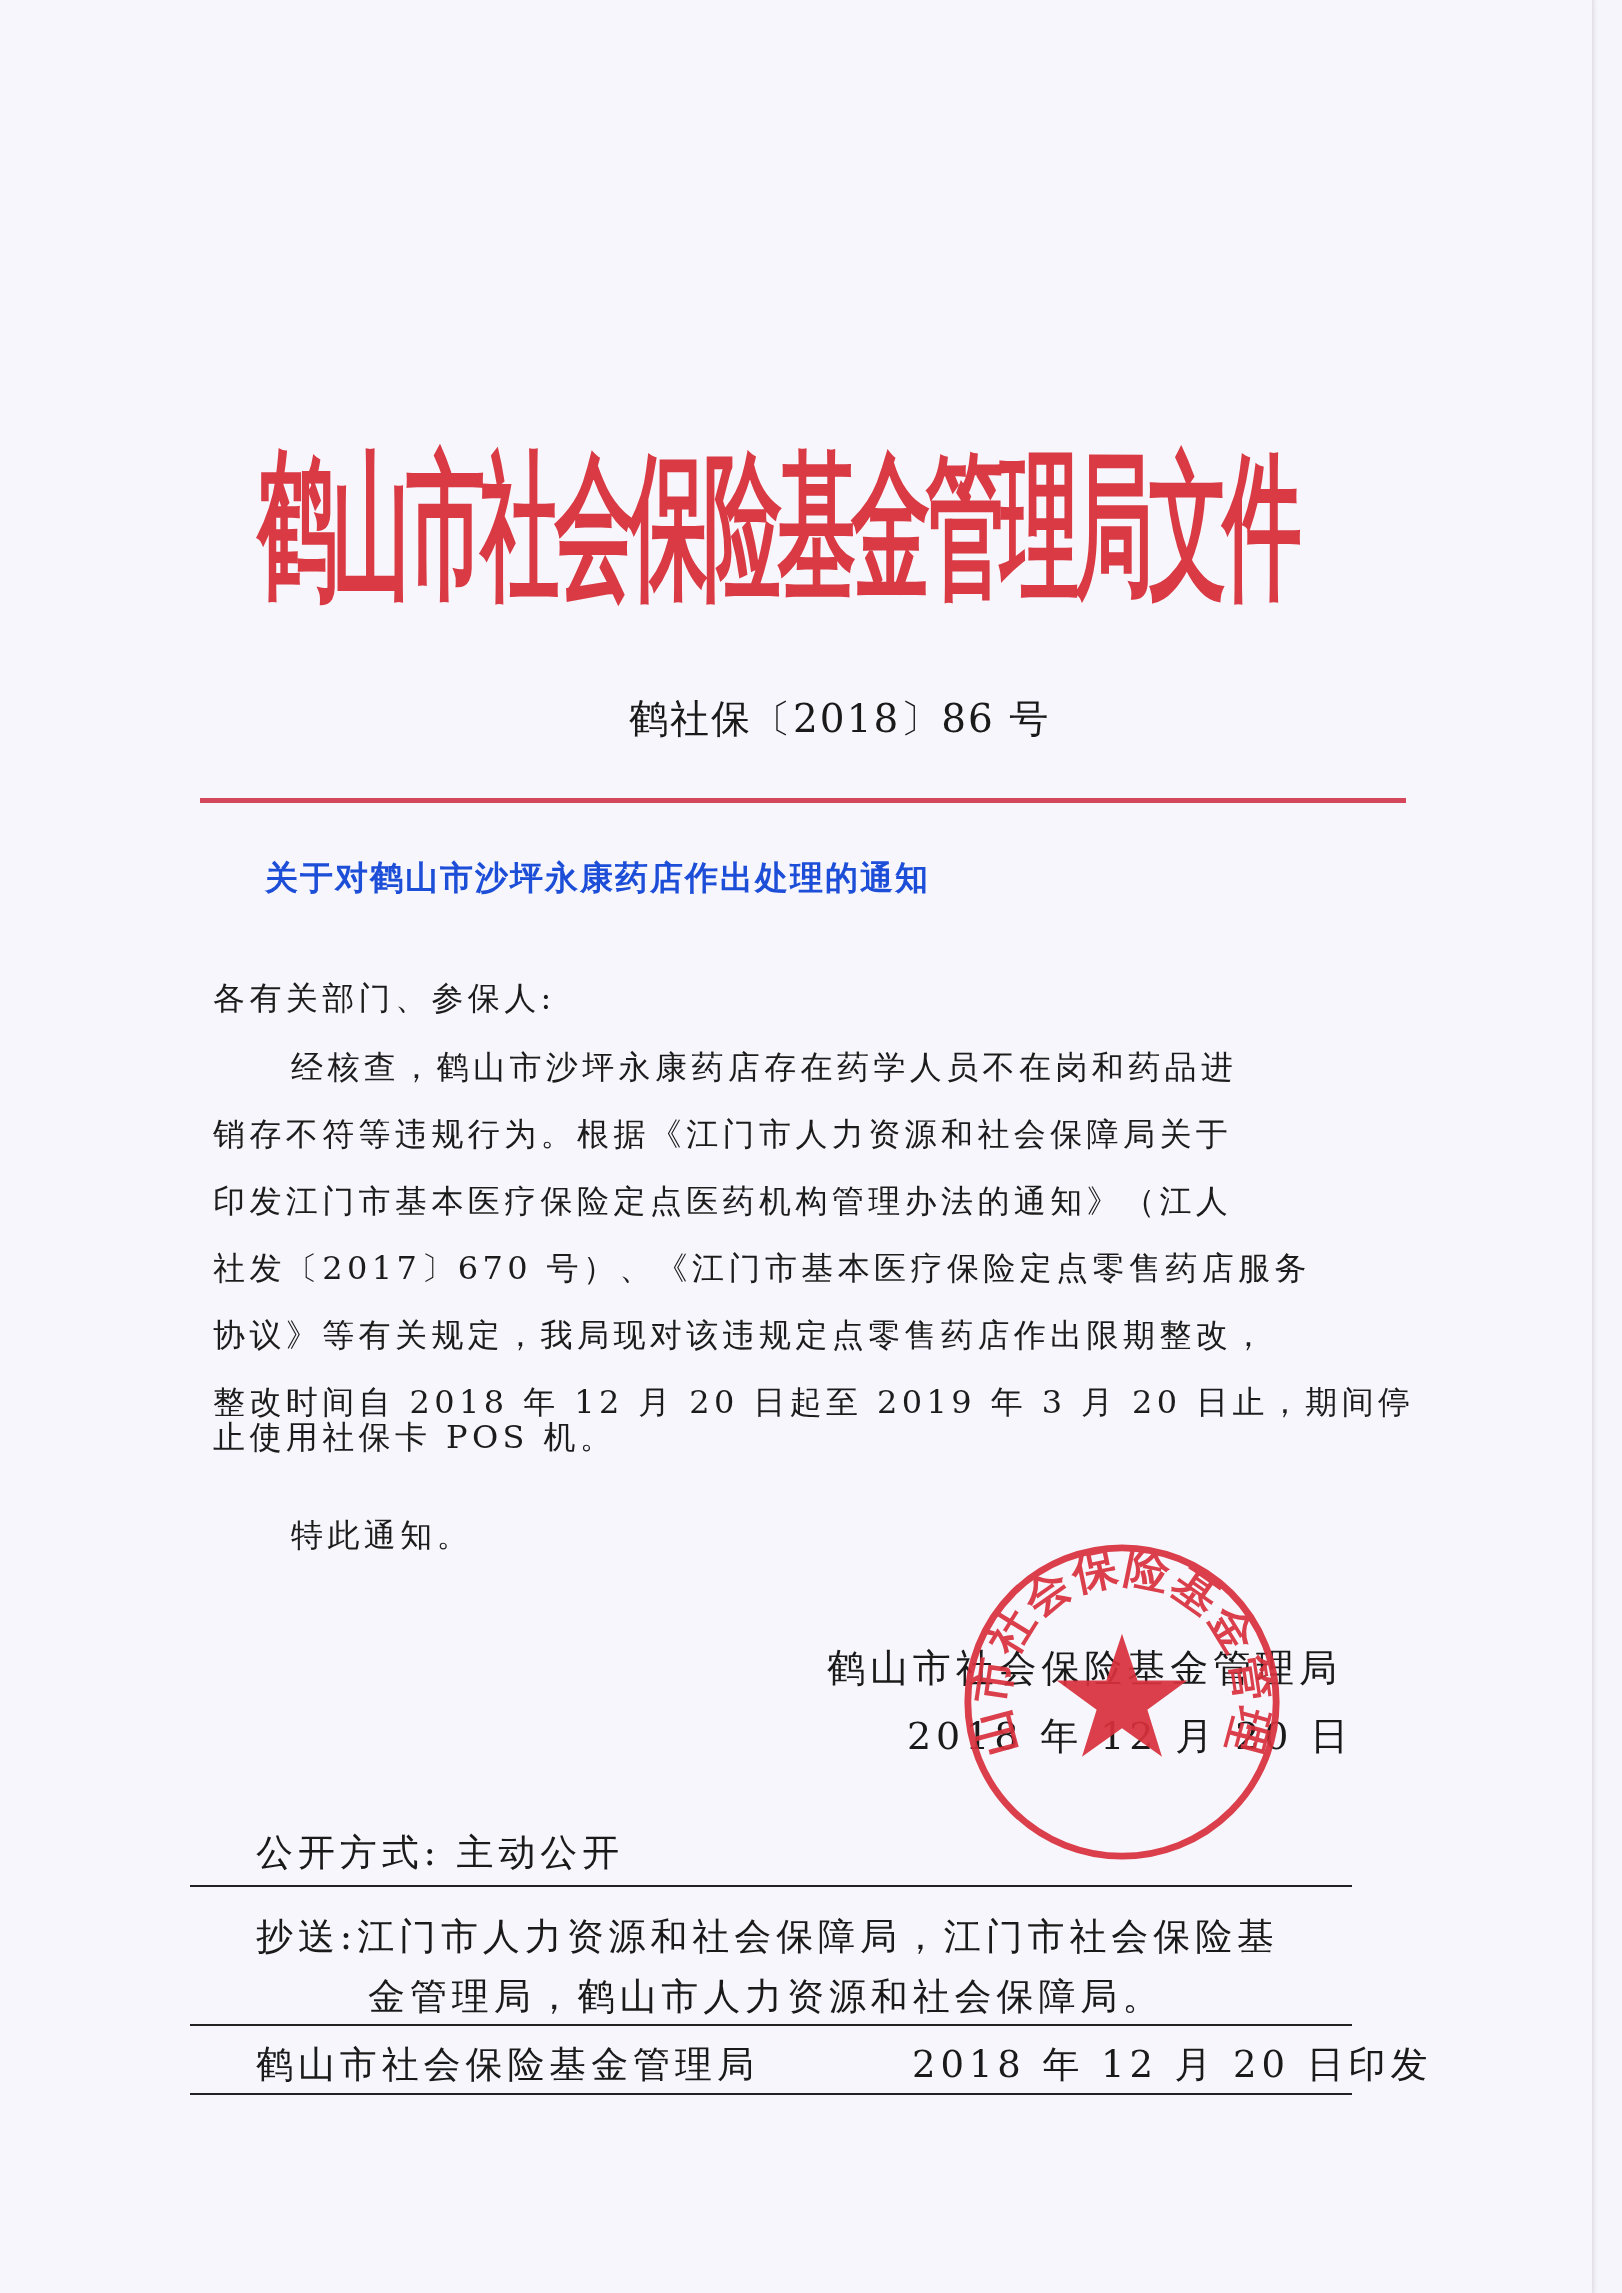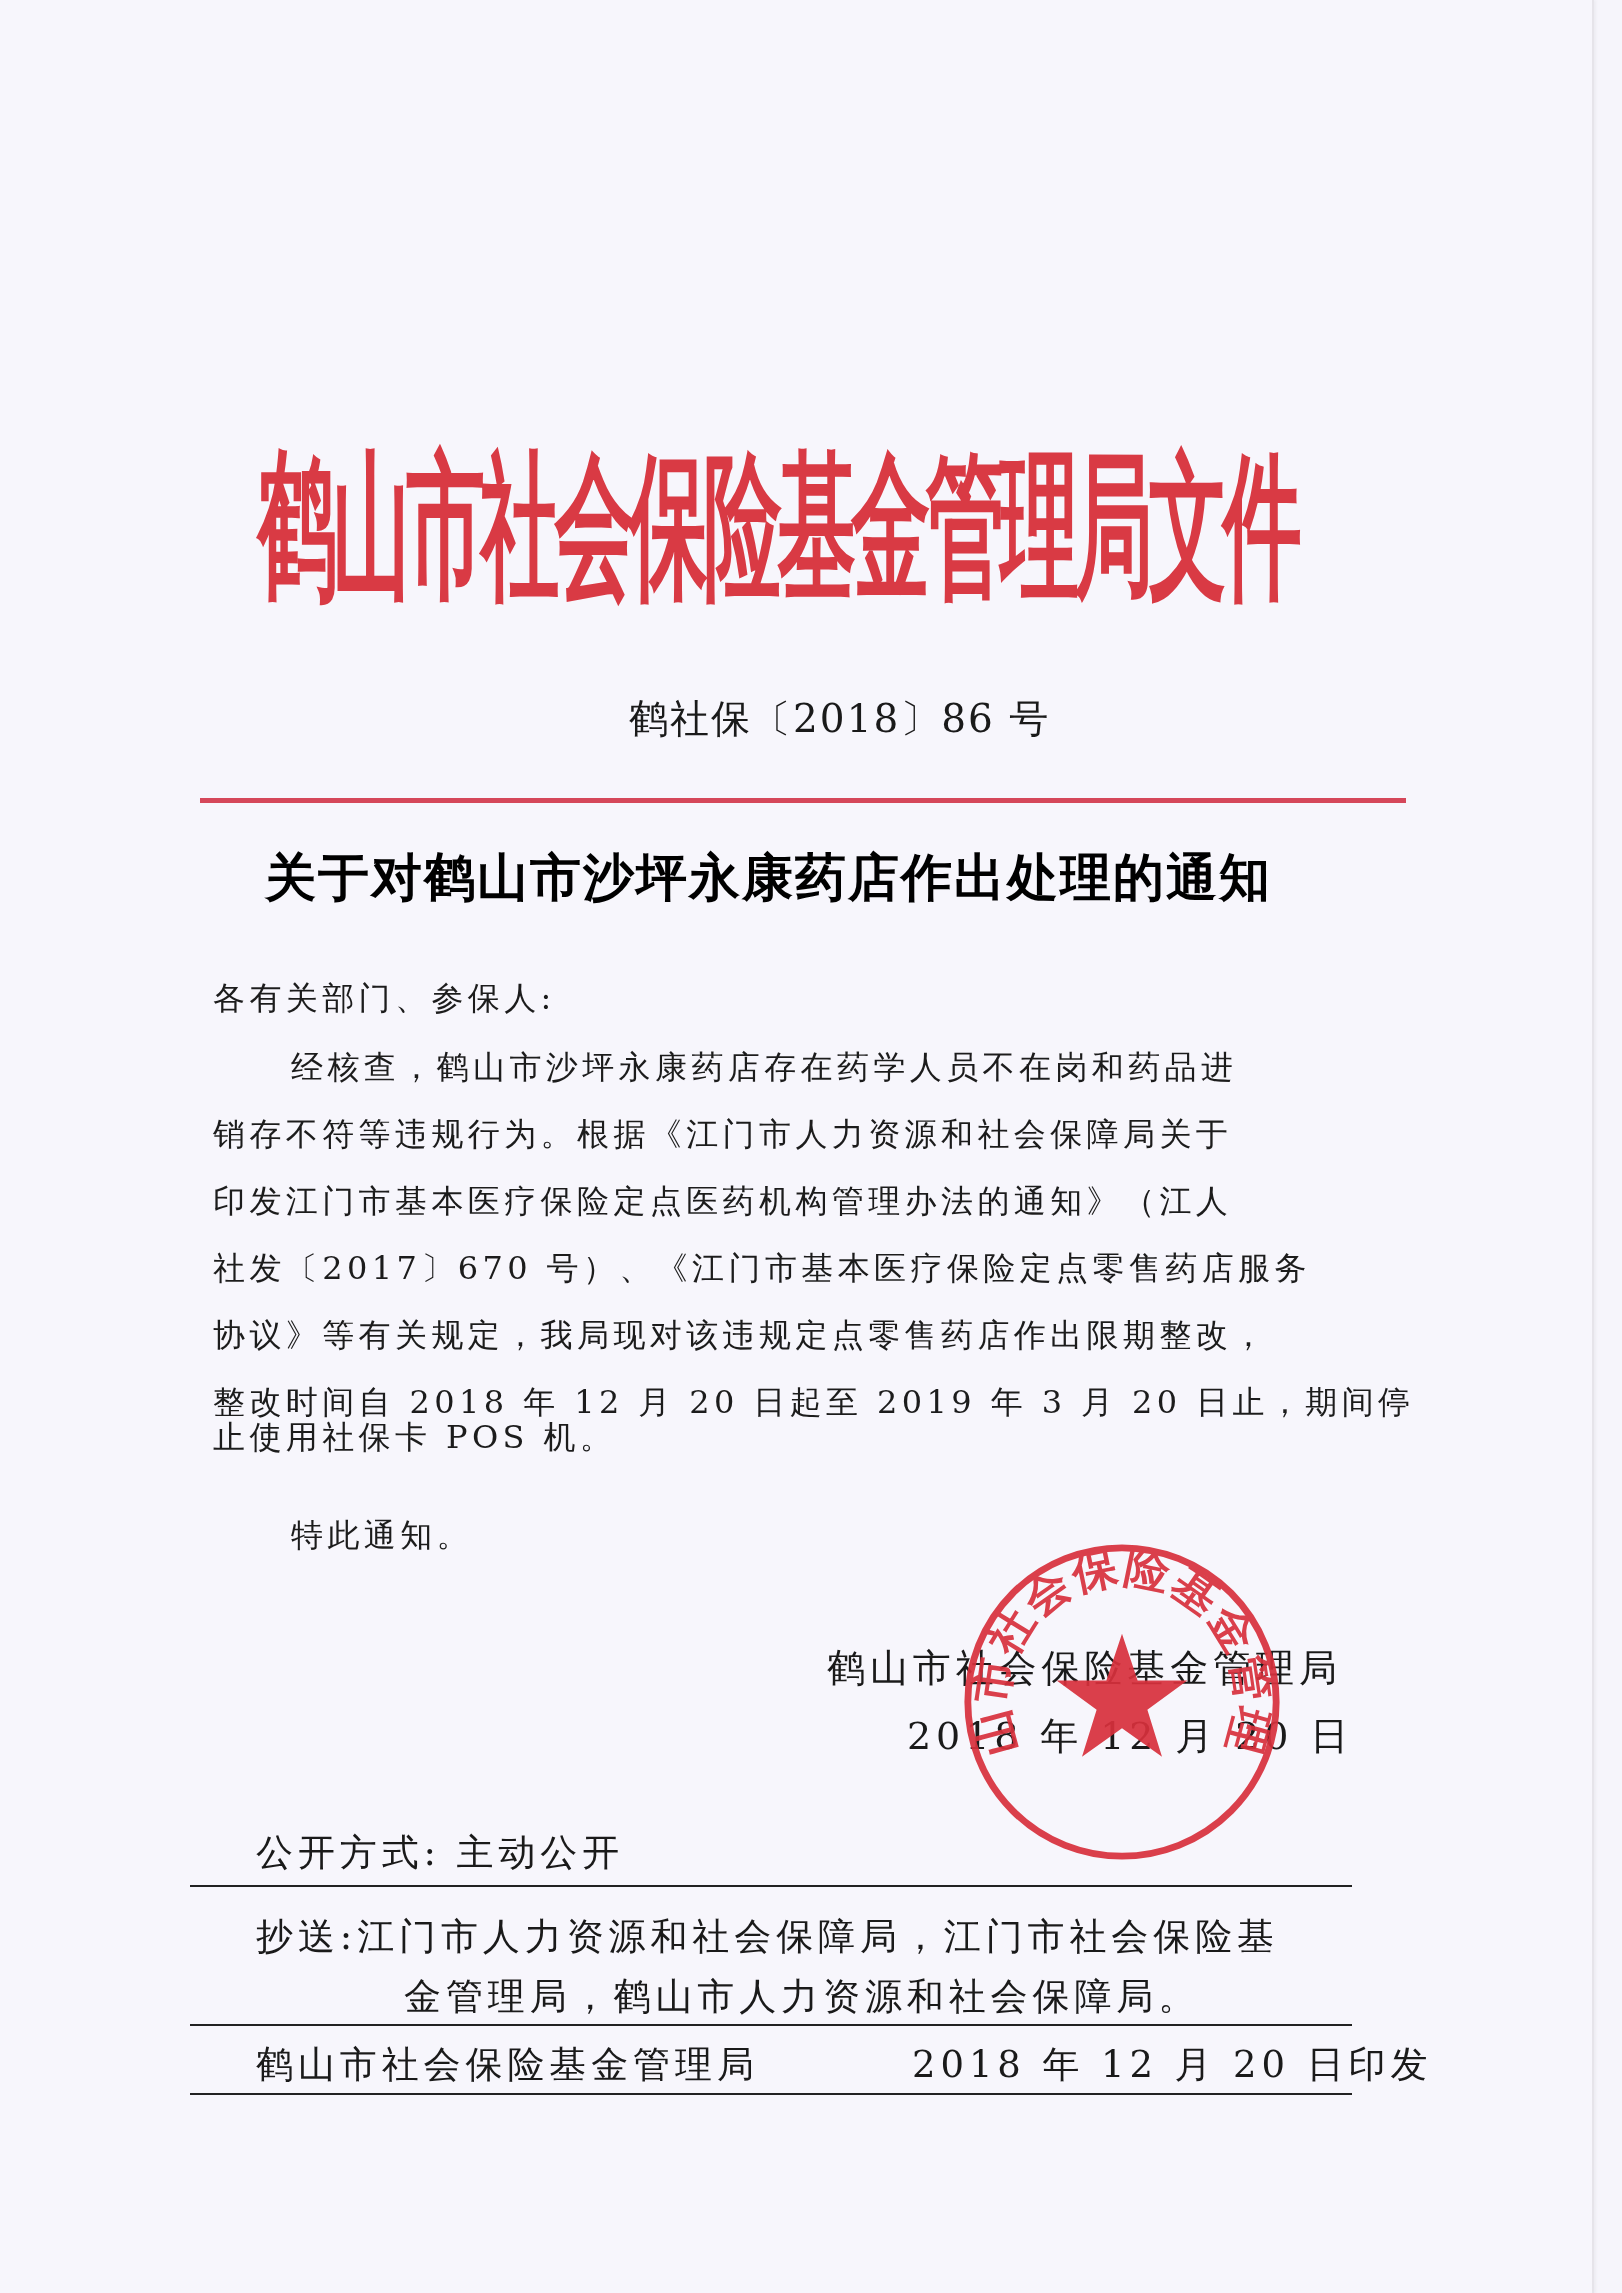--- a/index.html
+++ b/index.html
@@ -35,24 +35,24 @@
       font-size: 39px; line-height: 59px;
       letter-spacing: 2px;
     }
     .red-rule {
       position: absolute; left: 200px; top: 798px; width: 1206px; height: 4.9px;
       background: #d5475a;
     }
     .notice-title {
       left: 265px; top: 847px;
       font-family: "DejaVu Sans", sans-serif;
-      font-size: 51px; line-height: 62px;
+      font-size: 33px; line-height: 62px;
       letter-spacing: 2px;
       font-weight: bold;
-      color: #000000;
+      color: #1d4ed8;
     }
     .body-line {
       left: 213px;
       font-size: 32px; line-height: 55px;
       letter-spacing: 4.4px;
       color: #1c1c1c;
     }
     .indent { left: 291px; }
     .sign-name {
       left: 827px; top: 1641px;
@@ -114,19 +114,19 @@
 </svg>
 
 <div class="abs footer-line" style="left:256px; top:1826px;">
   <span>公开方式:</span><span style="display:inline-block;width:15.6px;"></span><span>主动公开</span>
 </div>
 <div class="hr-black" style="left:190px; top:1885px; width:1162px;"></div>
 
 <div class="abs footer-line" style="left:256px; top:1910px;">
   <span>抄送:</span><span>江门市人力资源和社会保障局，江门市社会保险基</span>
 </div>
-<div class="abs footer-line" style="left:404px; top:1970px;">金管理局，鹤山市人力资源和社会保障局。</div>
+<div class="abs footer-line" style="left:368px; top:1970px;">金管理局，鹤山市人力资源和社会保障局。</div>
 <div class="hr-black" style="left:190px; top:2024px; width:1162px;"></div>
 
 <div class="abs footer-line" style="left:256px; top:2038px;">鹤山市社会保险基金管理局</div>
 <div class="abs footer-line" style="left:912px; top:2038px;text-align:right;">2018 年 12 月 20 日印发</div>
 <div class="hr-black" style="left:190px; top:2093px; width:1162px;"></div>
 
 
 </body></html>

